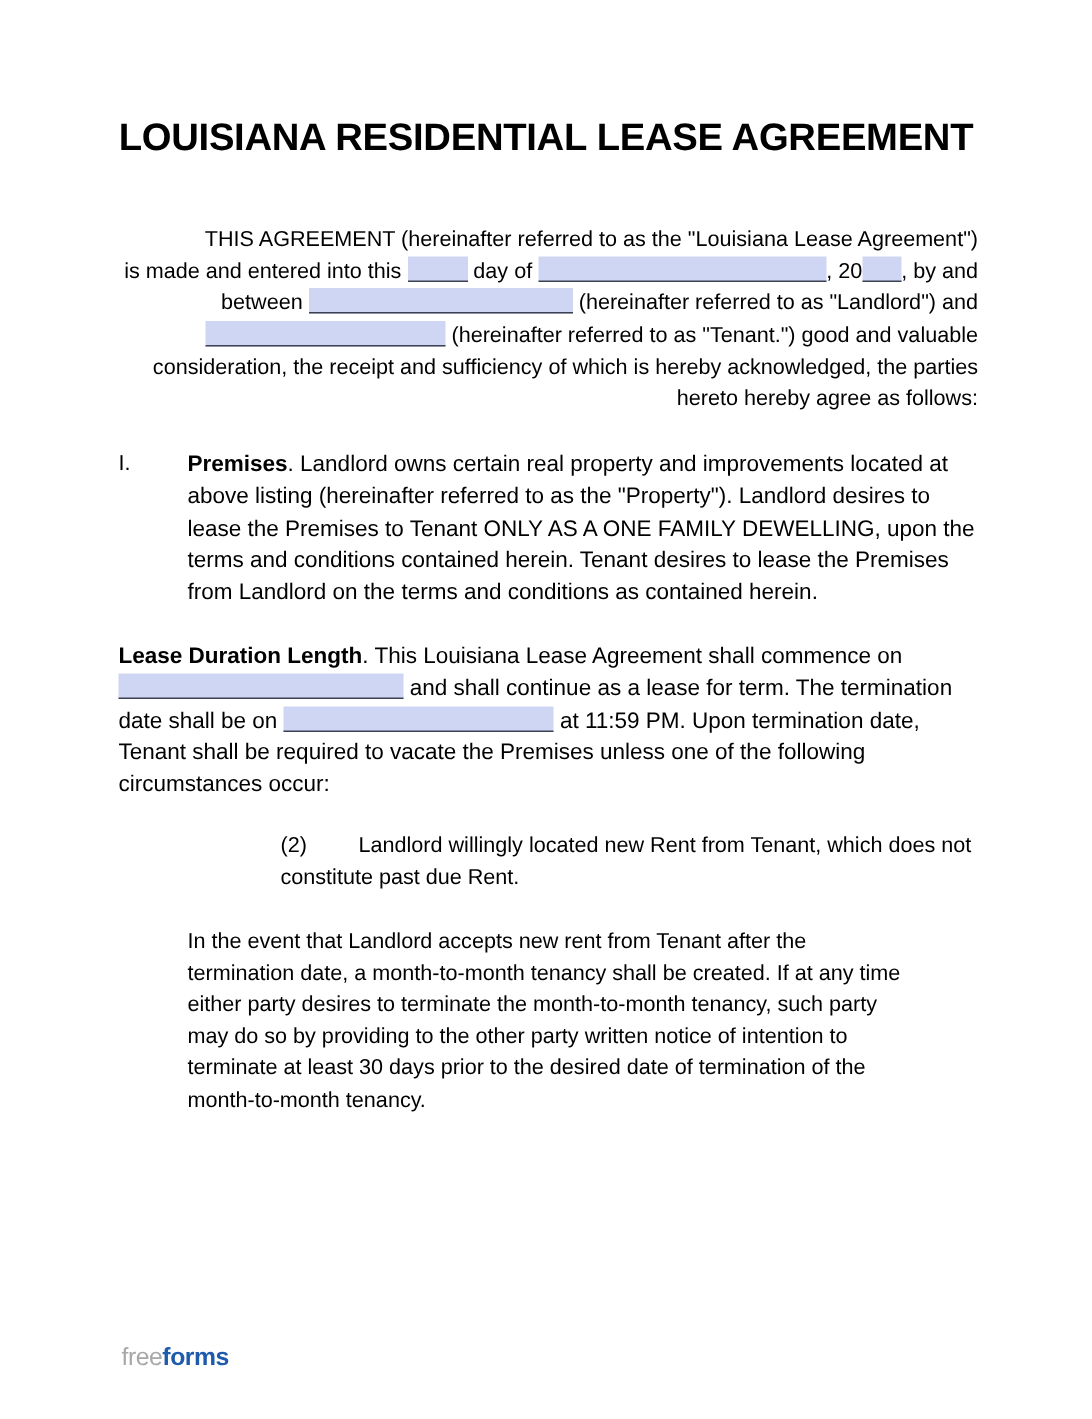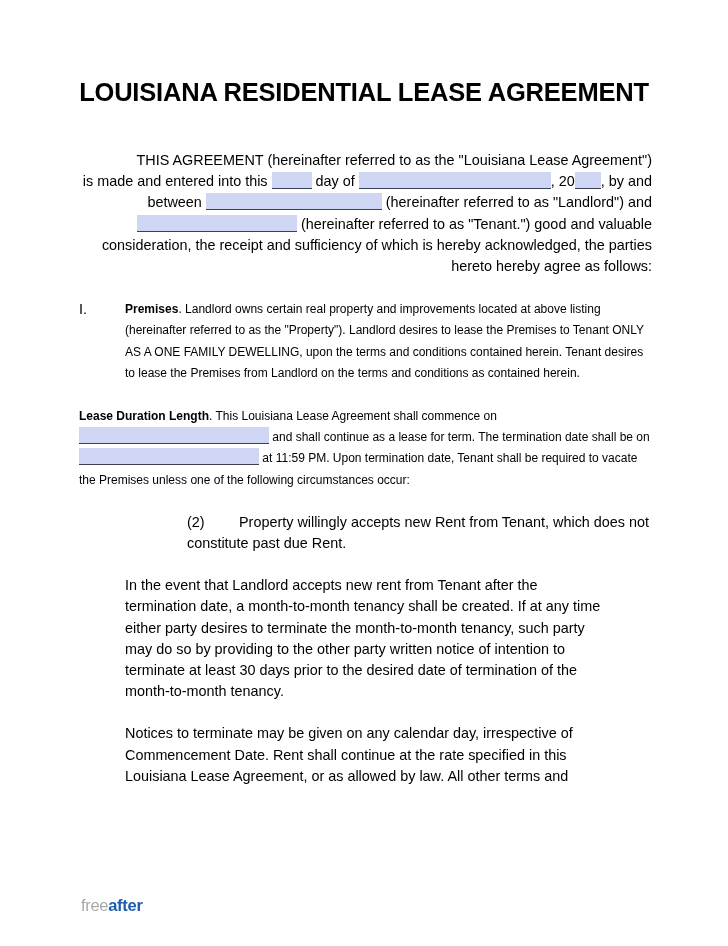--- a/index.html
+++ b/index.html
@@ -53,21 +53,21 @@
   }
   .sec-num {
     width: 46px;
     flex: 0 0 46px;
     font-size: 14.4px;
     line-height: 21.2px;
     font-weight: normal;
   }
   .sec-body {
     flex: 1 1 auto;
-    font-size: 12px;
+    font-size: 15px;
     line-height: 21.2px;
   }
   .sec-title {
     font-weight: bold;
   }
   .sub-list {
     margin-left: 108px;
     margin-top: 21px;
     width: 465px;
   }
@@ -124,24 +124,23 @@
     <div class="sec">
       <div class="sec-num">I.</div>
       <div class="sec-body"><span class="sec-title">Premises</span><span>. Landlord owns certain real property and improvements located at above listing (hereinafter referred to as the "Property"). Landlord desires to lease the Premises to Tenant ONLY AS A ONE FAMILY DEWELLING, upon the terms and conditions contained herein. Tenant desires to lease the Premises from Landlord on the terms and conditions as contained herein.</span></div>
     </div>
 
     <div class="sec">
       <div class="sec-body"><span class="sec-title">Lease Duration Length</span><span>.  This Louisiana Lease Agreement shall commence on</span> <span class="fld fld-date"></span> <span>and shall continue as a lease for term. The termination date shall be on</span> <span class="fld fld-term"></span> <span>at 11:59 PM. Upon termination date, Tenant shall be required to vacate the Premises unless one of the following circumstances occur:</span></div>
     </div>
 
     <div class="sub-list">
-      <p class="sub-item"><span class="sub-num">(2)</span><span>Property willingly accepts new Rent from Tenant, which does not constitute past due Rent.</span></p>
+      <p class="sub-item"><span class="sub-num">(2)</span><span>Landlord willingly located new Rent from Tenant, which does not constitute past due Rent.</span></p>
     </div>
 
     <p class="para-indent">In the event that Landlord accepts new rent from Tenant after the termination date, a month-to-month tenancy shall be created. If at any time either party desires to terminate the month-to-month tenancy, such party may do so by providing to the other party written notice of intention to terminate at least 30 days prior to the desired date of termination of the month-to-month tenancy.</p>
 
-    <p class="para-indent">Notices to terminate may be given on any calendar day, irrespective of Commencement Date. Rent shall continue at the rate specified in this Louisiana Lease Agreement, or as allowed by law. All other terms and</p>
 
   </div>
 
-  <div class="footer-logo"><span class="logo-free">free</span><span class="logo-forms">after</span></div>
+  <div class="footer-logo"><span class="logo-free">free</span><span class="logo-forms">forms</span></div>
 
 </div>
 
 </body></html>

